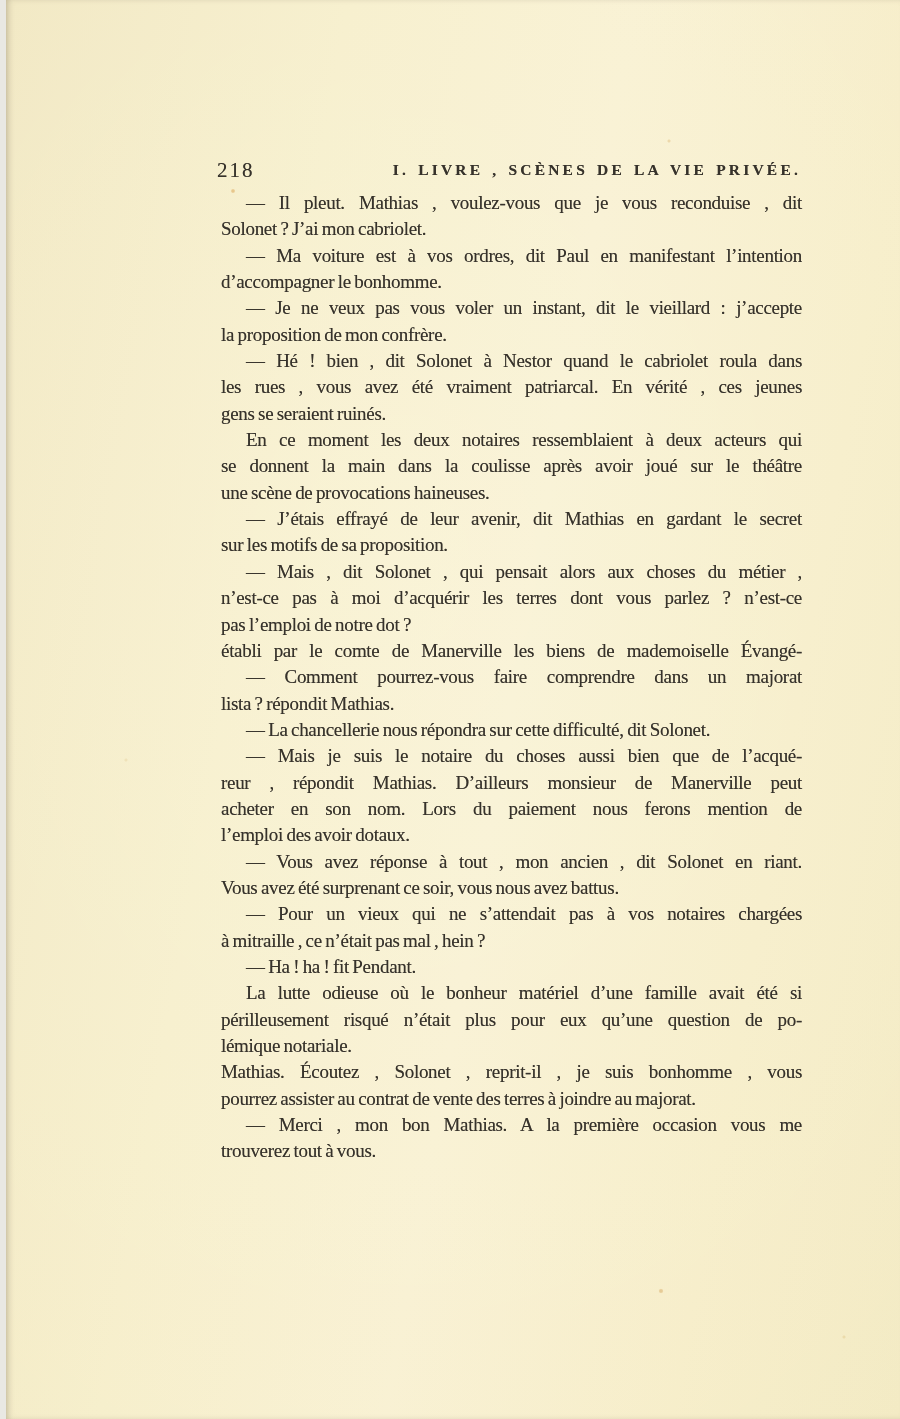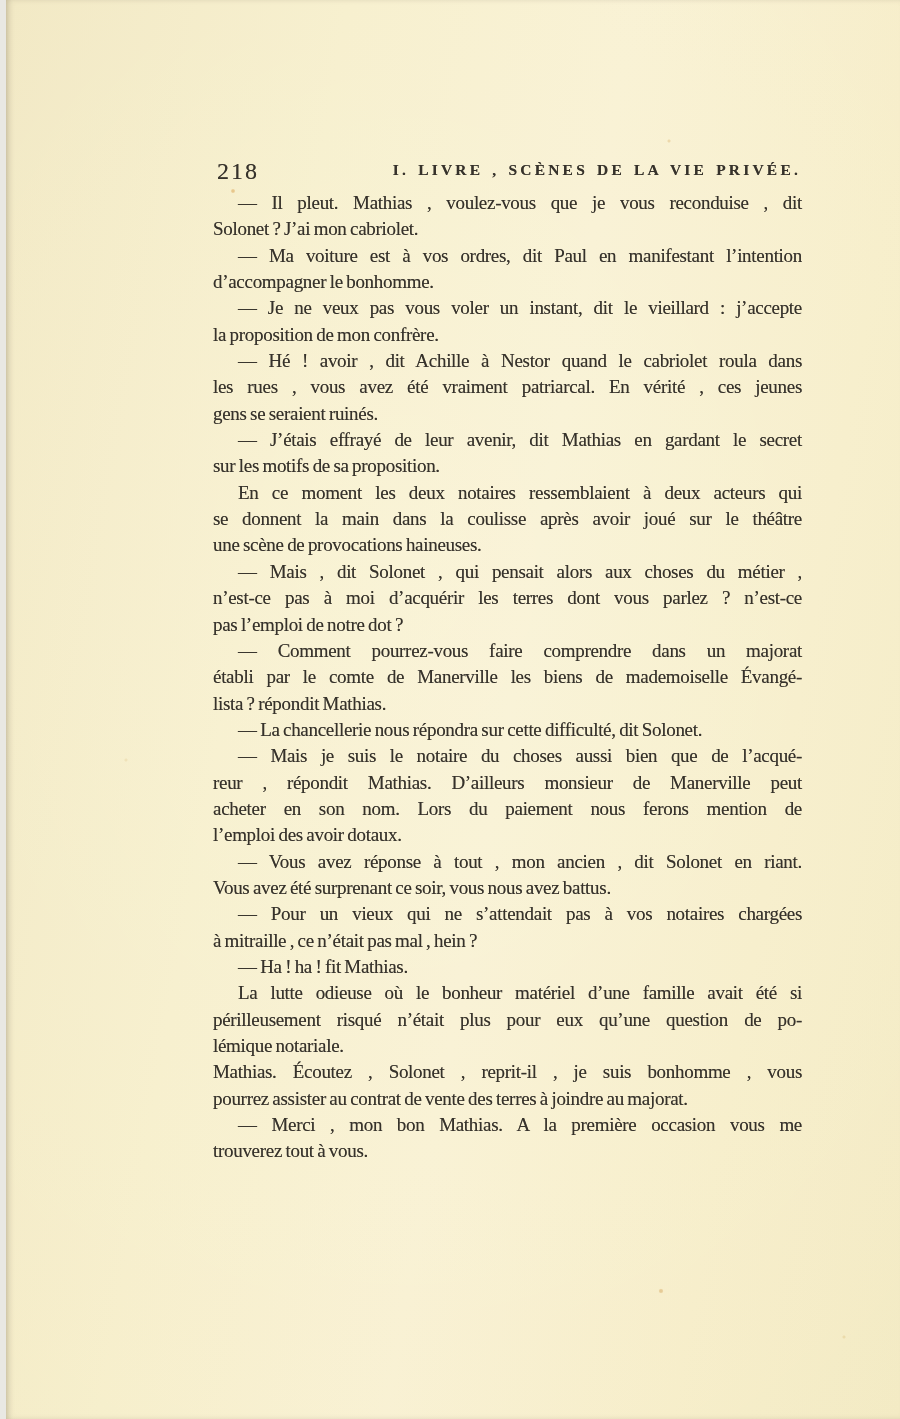--- a/index.html
+++ b/index.html
@@ -41,21 +41,21 @@
     position: absolute;
     left: 207px; 
     top: 157px;
     width: 588px;
     height: 28px;
   }
   .page-number {
     position: absolute;
     left: 4px;
     top: 1px;
-    font-size: 24px;
+    font-size: 21px;
     letter-spacing: 2px;
   }
   .running-title {
     position: absolute;
     left: -14px;
     right: 0;
     top: 4px;
     text-align: right;
     font-size: 15.5px;
     font-weight: 700;
@@ -72,20 +72,21 @@
     font-size: 19px;
     line-height: 26.35px;
     letter-spacing: -0.3px;
     word-spacing: -1px;
   }
   .paragraph { margin: 0; }
   .line {
     text-align: justify;
     text-align-last: justify;
     white-space: normal;
+    margin-left: 8px;
   }
   .line.first { text-indent: 25px; }
   .line.last  { text-align-last: left; }
 </style>
 </head>
 <body>
 
 <div class="page">
 
   <div class="header ink">
@@ -101,62 +102,62 @@
       </div>
       <div class="paragraph">
         <div class="line first">— Ma voiture est à vos ordres, dit Paul en manifestant l’intention</div>
         <div class="line last">d’accompagner le bonhomme.</div>
       </div>
       <div class="paragraph">
         <div class="line first">— Je ne veux pas vous voler un instant, dit le vieillard : j’accepte</div>
         <div class="line last">la proposition de mon confrère.</div>
       </div>
       <div class="paragraph">
-        <div class="line first">— Hé ! avoir , dit Achille à Nestor quand le cabriolet roula dans</div>
+        <div class="line first">— Hé ! bien , dit Solonet à Nestor quand le cabriolet roula dans</div>
         <div class="line">les rues , vous avez été vraiment patriarcal. En vérité , ces jeunes</div>
         <div class="line last">gens se seraient ruinés.</div>
-      </div>
-      <div class="paragraph">
-        <div class="line first">— J’étais effrayé de leur avenir, dit Mathias en gardant le secret</div>
-        <div class="line last">sur les motifs de sa proposition.</div>
       </div>
       <div class="paragraph">
         <div class="line first">En ce moment les deux notaires ressemblaient à deux acteurs qui</div>
         <div class="line">se donnent la main dans la coulisse après avoir joué sur le théâtre</div>
         <div class="line last">une scène de provocations haineuses.</div>
       </div>
       <div class="paragraph">
+        <div class="line first">— J’étais effrayé de leur avenir, dit Mathias en gardant le secret</div>
+        <div class="line last">sur les motifs de sa proposition.</div>
+      </div>
+      <div class="paragraph">
         <div class="line first">— Mais , dit Solonet , qui pensait alors aux choses du métier ,</div>
         <div class="line">n’est-ce pas à moi d’acquérir les terres dont vous parlez ? n’est-ce</div>
         <div class="line last">pas l’emploi de notre dot ?</div>
       </div>
       <div class="paragraph">
+        <div class="line">établi par le comte de Manerville les biens de mademoiselle Évangé-</div>
         <div class="line first">— Comment pourrez-vous faire comprendre dans un majorat</div>
-        <div class="line">établi par le comte de Manerville les biens de mademoiselle Évangé-</div>
         <div class="line last">lista ? répondit Mathias.</div>
       </div>
       <div class="paragraph">
         <div class="line first last">— La chancellerie nous répondra sur cette difficulté, dit Solonet.</div>
       </div>
       <div class="paragraph">
         <div class="line first">— Mais je suis le notaire du choses aussi bien que de l’acqué-</div>
         <div class="line">reur , répondit Mathias. D’ailleurs monsieur de Manerville peut</div>
         <div class="line">acheter en son nom. Lors du paiement nous ferons mention de</div>
         <div class="line last">l’emploi des avoir dotaux.</div>
       </div>
       <div class="paragraph">
         <div class="line first">— Vous avez réponse à tout , mon ancien , dit Solonet en riant.</div>
         <div class="line last">Vous avez été surprenant ce soir, vous nous avez battus.</div>
       </div>
       <div class="paragraph">
         <div class="line first">— Pour un vieux qui ne s’attendait pas à vos notaires chargées</div>
         <div class="line last">à mitraille , ce n’était pas mal , hein ?</div>
       </div>
       <div class="paragraph">
-        <div class="line first last">— Ha ! ha ! fit Mathias.</div>
+        <div class="line first last">— Ha ! ha ! fit Pendant.</div>
       </div>
       <div class="paragraph">
         <div class="line first">La lutte odieuse où le bonheur matériel d’une famille avait été si</div>
         <div class="line">périlleusement risqué n’était plus pour eux qu’une question de po-</div>
         <div class="line last">lémique notariale.</div>
       </div>
       <div class="paragraph">
         <div class="line">Mathias. Écoutez , Solonet , reprit-il , je suis bonhomme , vous</div>
         <div class="line last">pourrez assister au contrat de vente des terres à joindre au majorat.</div>
       </div>

